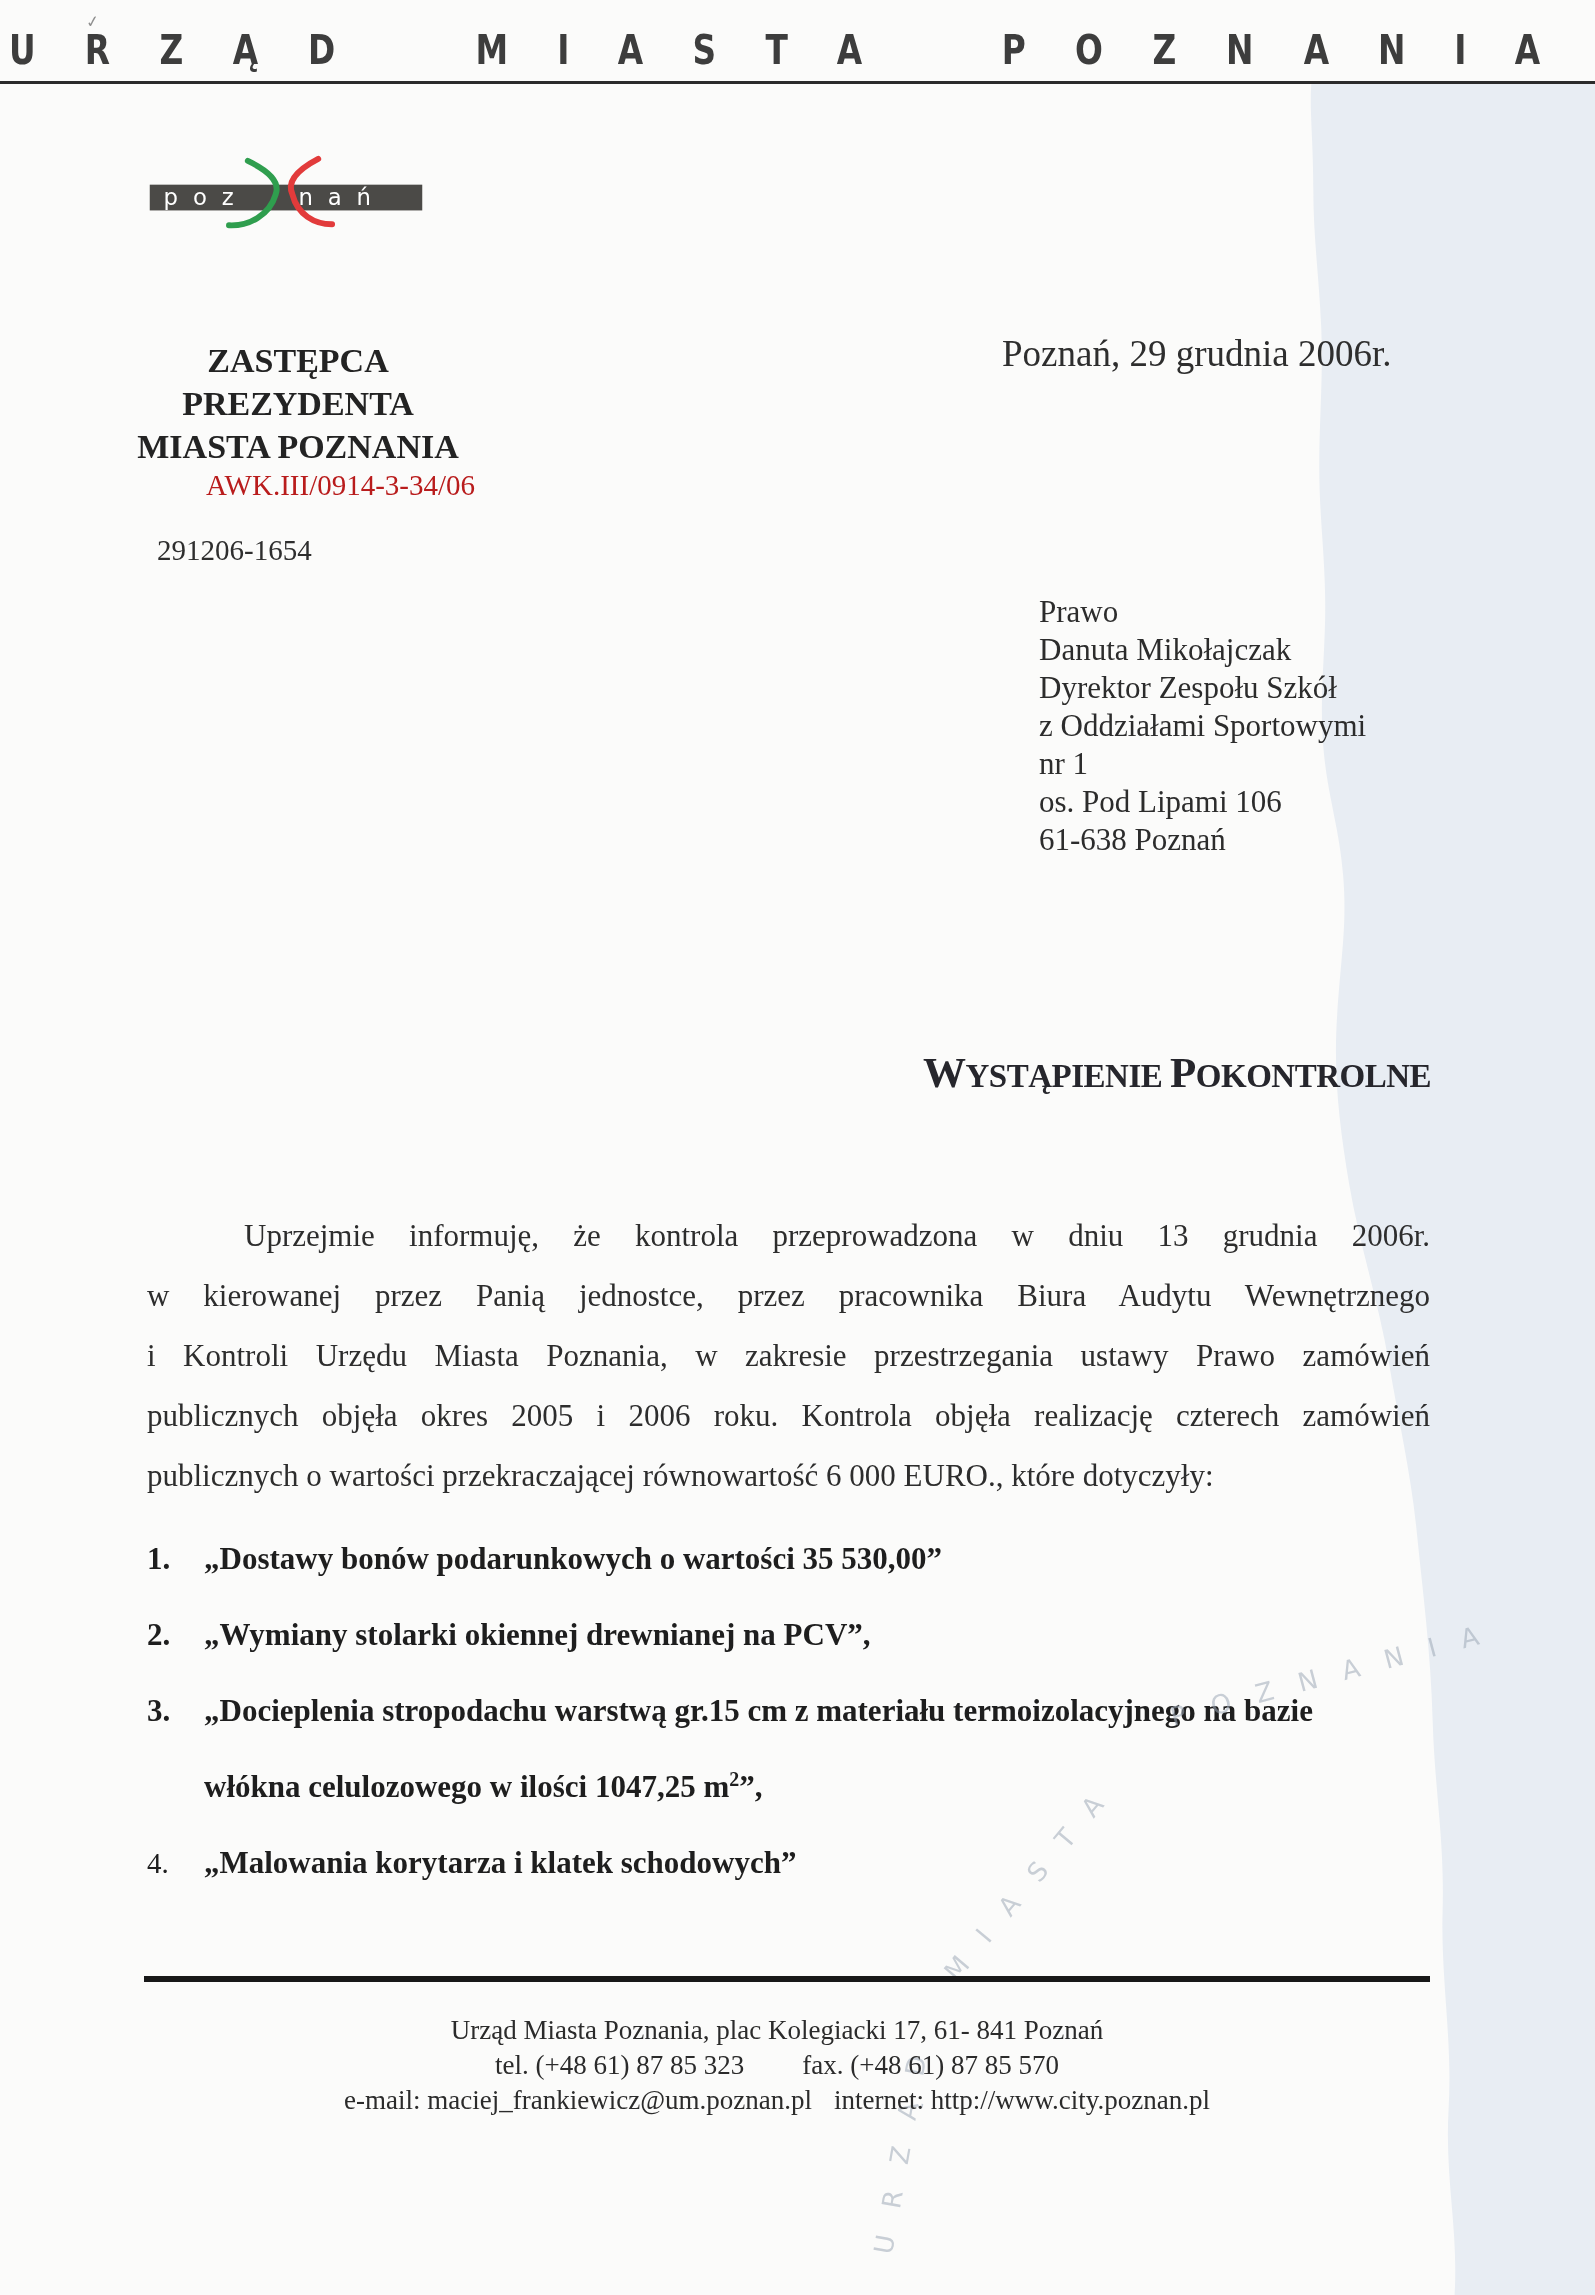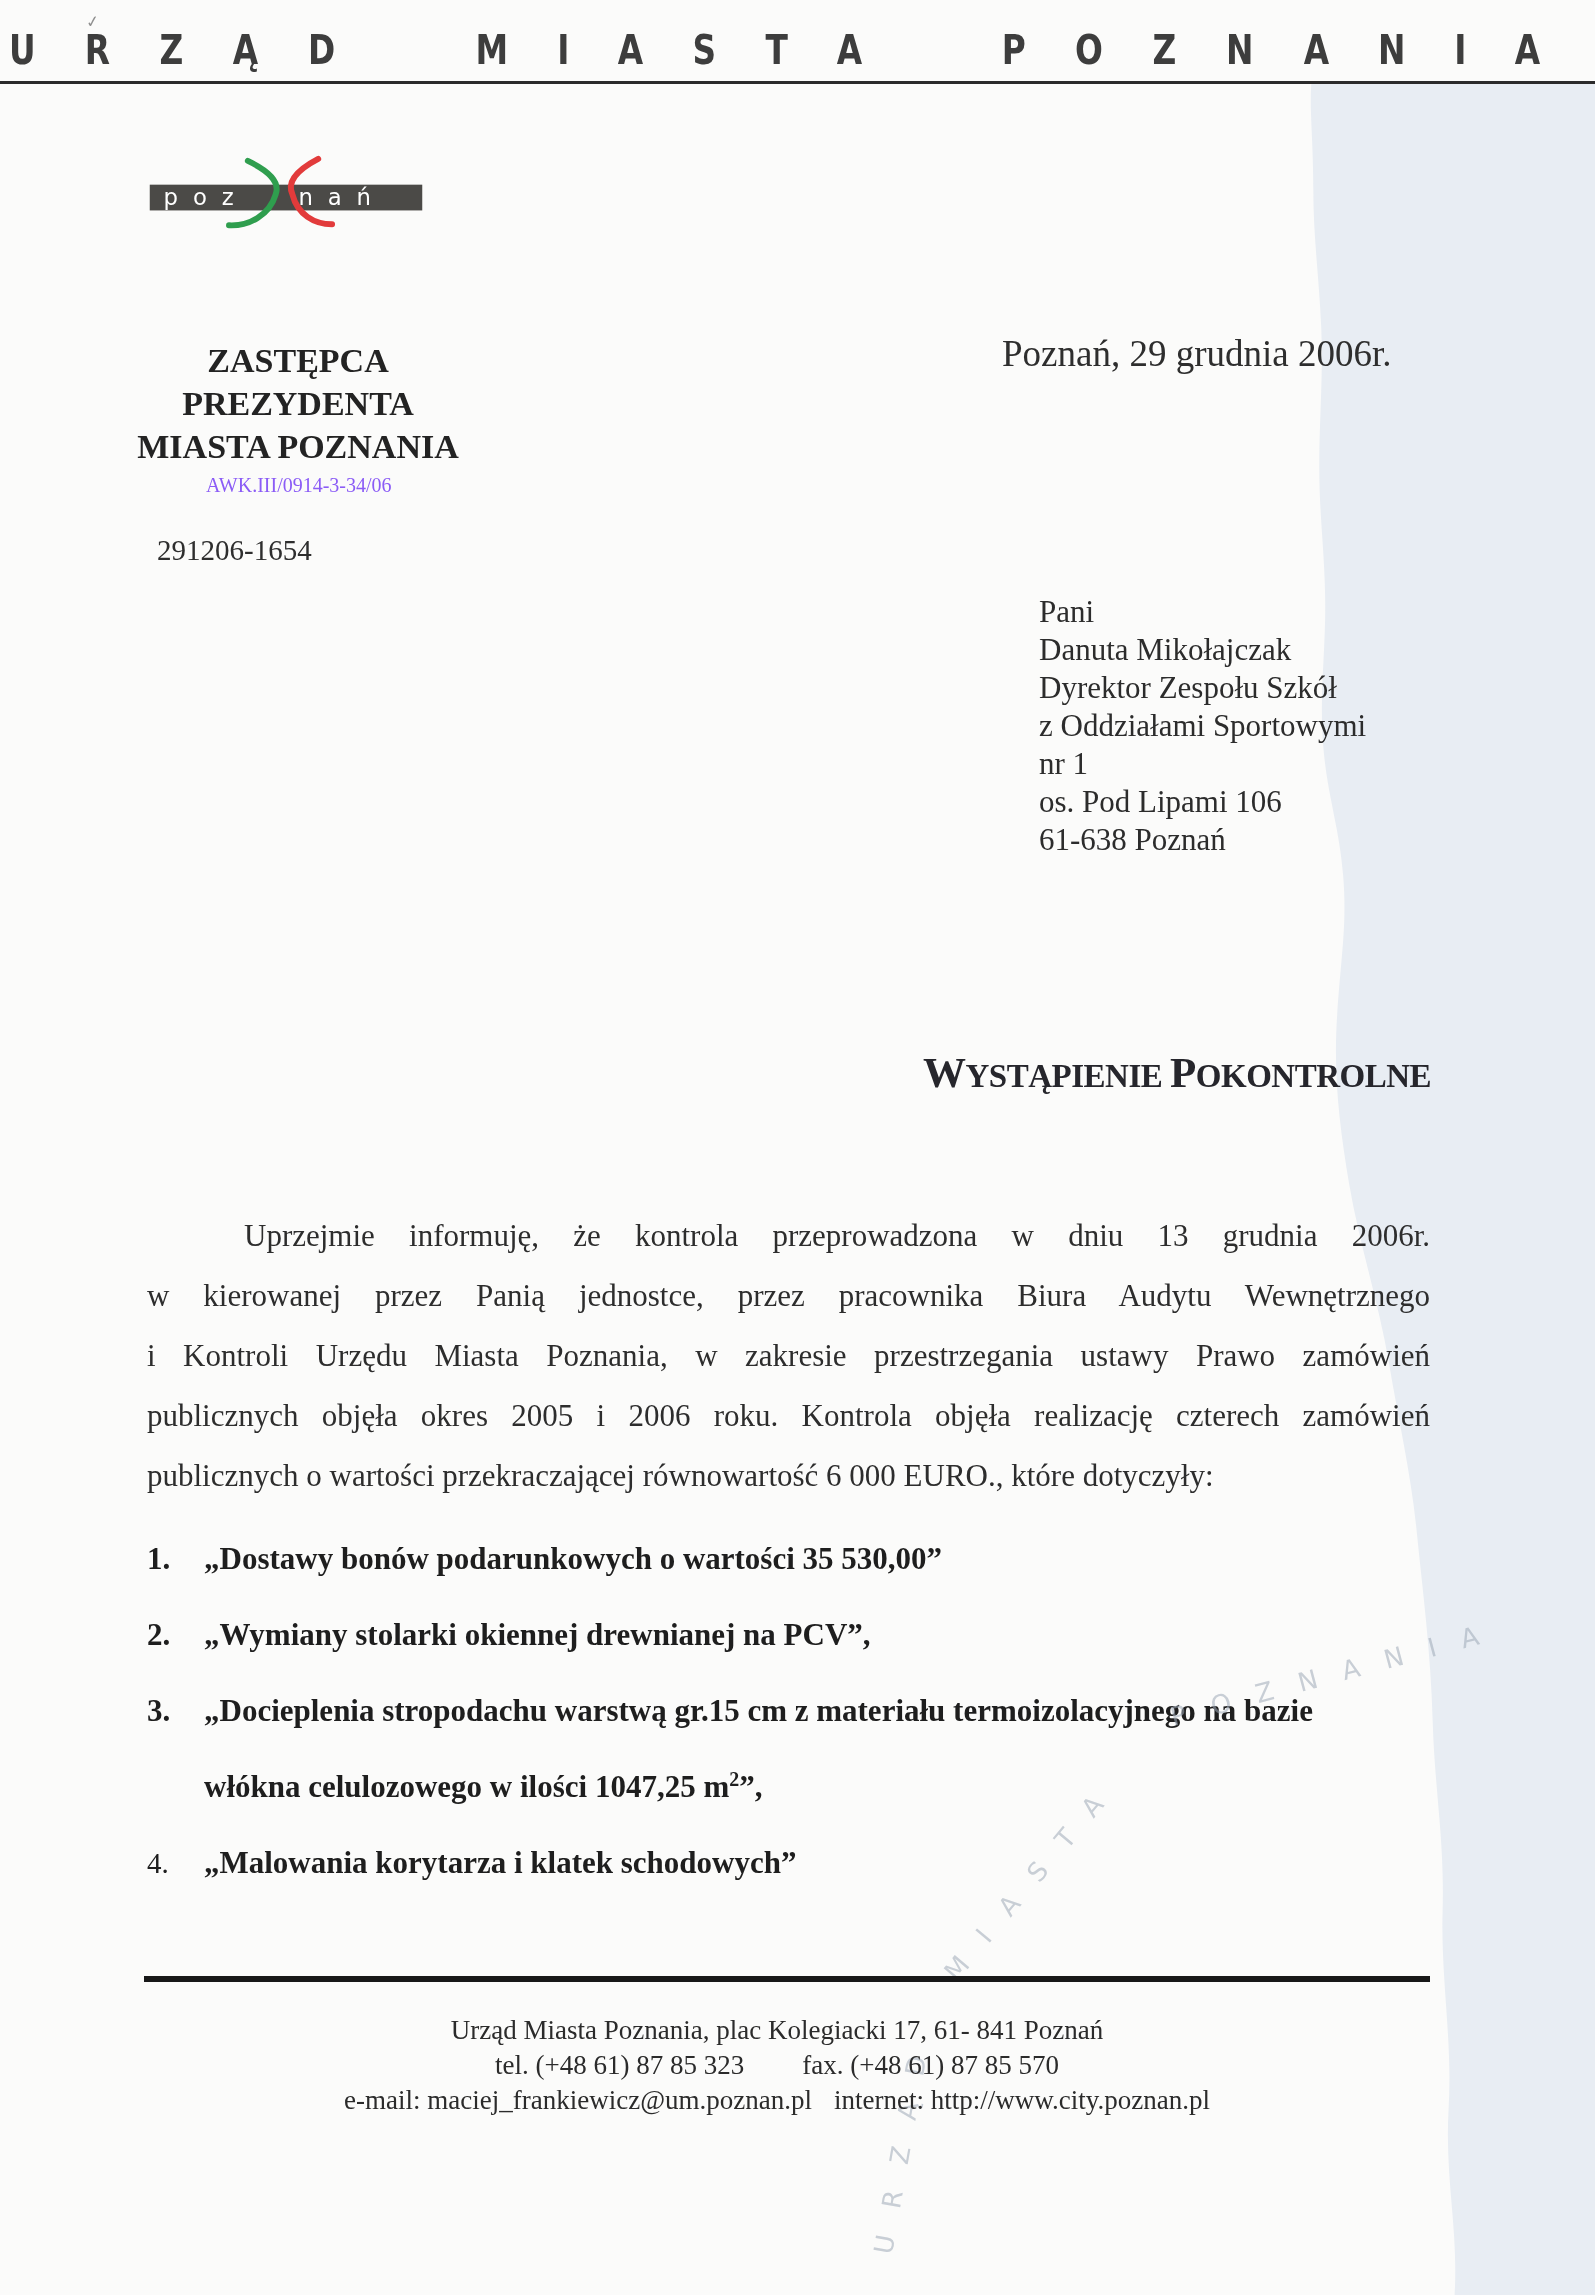--- a/index.html
+++ b/index.html
@@ -18,21 +18,21 @@
   #header-rule{position:absolute;left:0;top:81px;width:1596px;height:3px;background:#2b2b2b;}
   #artifact{position:absolute;left:86px;top:12px;font-size:16px;color:#8f8f8f;transform:rotate(-8deg);}
 
   
   #logo{position:absolute;left:147px;top:149px;width:279px;height:109px;}
   .logo-text{font-family:"DejaVu Sans", sans-serif;font-size:23px;letter-spacing:15px;fill:#ffffff;}
 
   
   #sender{position:absolute;left:98px;top:339px;width:400px;}
   .sender-bold{font-weight:700;font-size:34px;line-height:43px;text-align:center;color:#232323;}
-  #sender-ref1{font-size:20px;line-height:34px;margin-left:108px;color:#8b5cf6;}
+  #sender-ref1{font-size:29px;line-height:34px;margin-left:108px;color:#b91c1c;}
   #sender-ref2{font-size:29px;line-height:33px;margin-left:59px;color:#2e2e2e;margin-top:32px;}
 
   #date-line{position:absolute;left:1002px;top:332px;font-size:37px;color:#2e2e2e;white-space:nowrap;}
 
   
   #recipient{position:absolute;left:1039px;top:593px;font-size:31px;line-height:38px;color:#2c2c2c;}
 
   
   #doc-title{position:absolute;left:147px;top:1048px;width:1284px;text-align:right;
              font-weight:700;color:#26262c;letter-spacing:-0.5px;white-space:nowrap;}
@@ -126,21 +126,21 @@
 <div id="sender">
   <div class="sender-bold">ZASTĘPCA PREZYDENTA</div>
   <div class="sender-bold">MIASTA POZNANIA</div>
   <div id="sender-ref1">AWK.III/0914-3-34/06</div>
   <div id="sender-ref2">291206-1654</div>
 </div>
 
 <div id="date-line">Poznań, 29 grudnia 2006r.</div>
 
 <div id="recipient">
-  <div>Pani</div>
+  <div>Prawo</div>
   <div>Danuta Mikołajczak</div>
   <div>Dyrektor Zespołu Szkół</div>
   <div>z Oddziałami Sportowymi</div>
   <div>nr 1</div>
   <div>os. Pod Lipami 106</div>
   <div>61-638 Poznań</div>
 </div>
 
 <div id="doc-title">
   <span class="big">W</span><span class="small">YSTĄPIENIE </span><span class="big">P</span><span class="small">OKONTROLNE</span>

